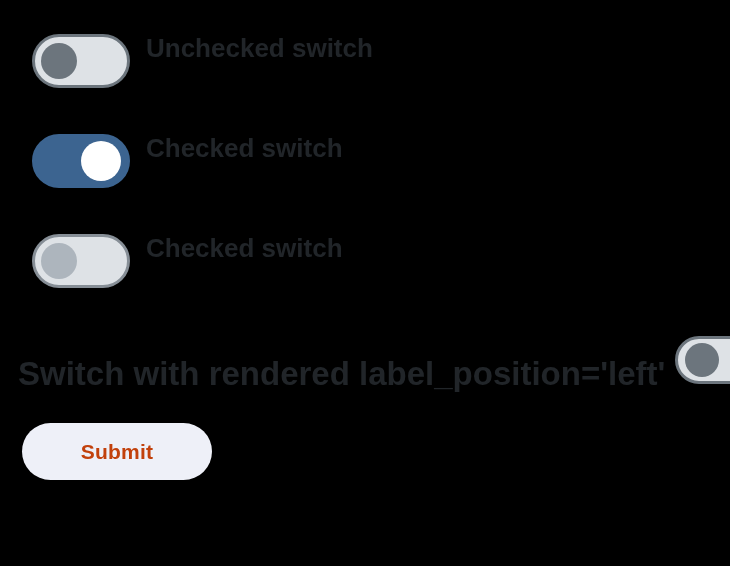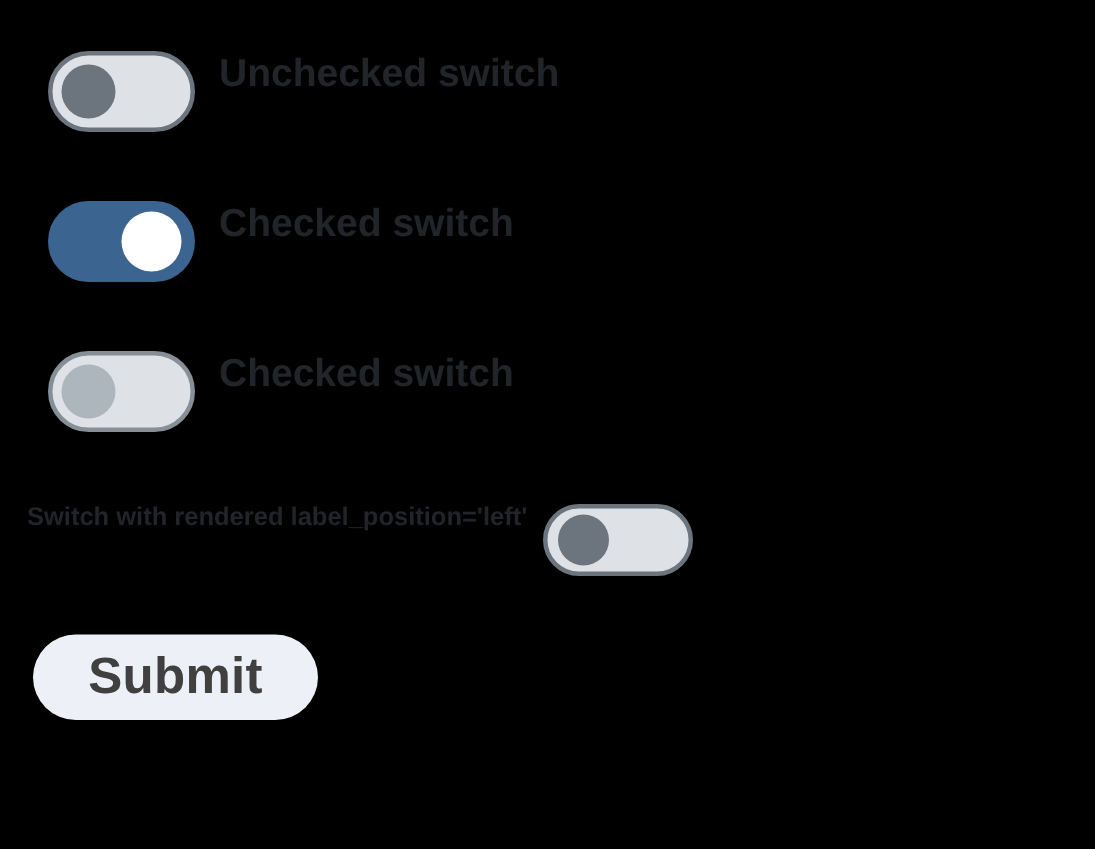--- a/index.html
+++ b/index.html
@@ -96,36 +96,37 @@
 
   
   .switch-label {
     font-size: 26px;
     color: #212529;
     line-height: 1.1;
     white-space: nowrap;
     user-select: none;
   }
   .switch-label.left {
-    font-size: 17px;
+    font-size: 33px;
+    margin-top: 20px;
   }
 
   
   .submit-btn {
     position: absolute;
     left: 22px;
     top: 423px;
     width: 190px;
     height: 57px;
     border-radius: 29px;
     background: #eef0f8;
     border: none;
-    color: #404040;
+    color: #c2410c;
     font-family: "Liberation Sans", sans-serif;
-    font-size: 34px;
+    font-size: 21px;
     font-weight: bold;
     letter-spacing: 0.2px;
     cursor: pointer;
     padding: 0;
   }
 
   
   #row-unchecked { left: 32px; top: 34px; }
   #row-checked   { left: 32px; top: 134px; }
   #row-disabled  { left: 32px; top: 234px; }

